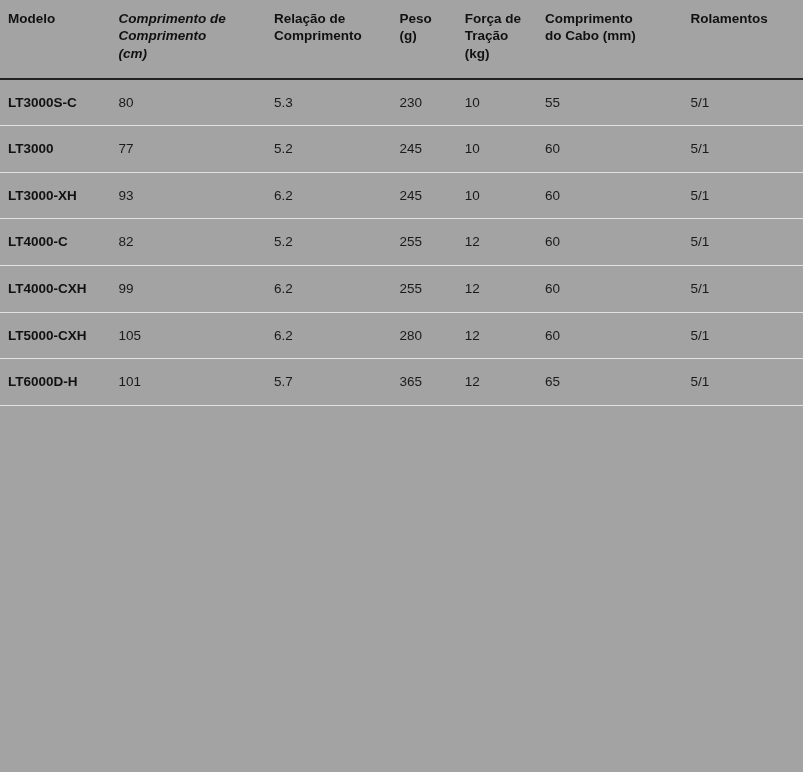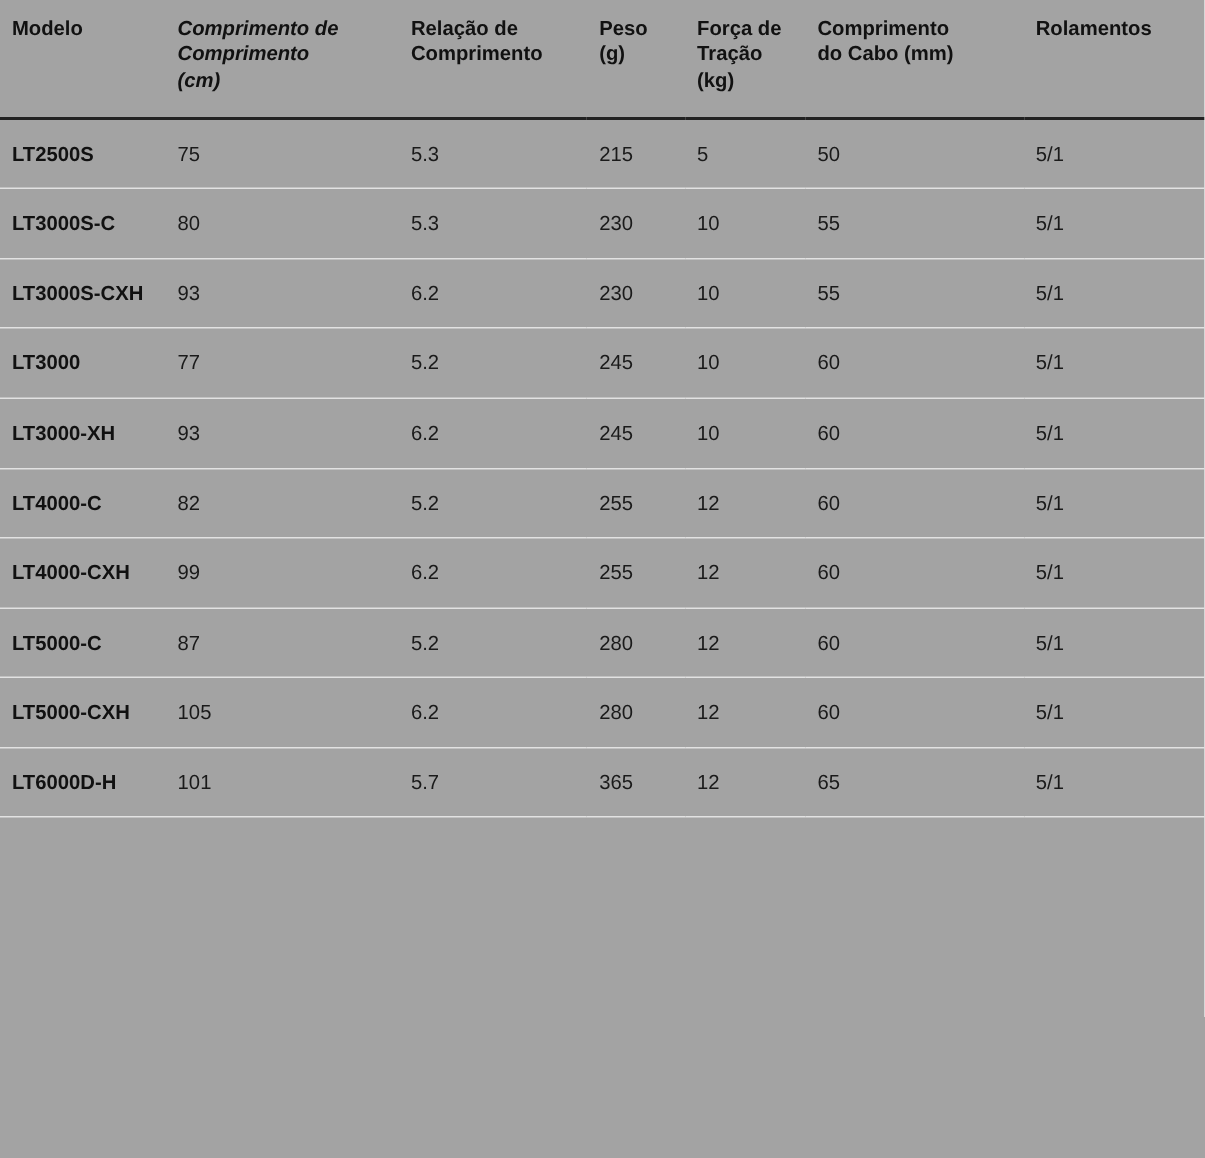--- a/index.html
+++ b/index.html
@@ -109,41 +109,23 @@
             <span class="hdr-line">Comprimento</span>
             <span class="hdr-line">do Cabo (mm)</span>
           </th>
         <th class="h-bear">
             <span class="hdr-line">Rolamentos</span>
           </th>
       </tr>
     </thead>
     <tbody>
         <tr>
-          <td class="model-cell">LT2500S</td>
-          <td>75</td>
-          <td>5.3</td>
-          <td>215</td>
-          <td>5</td>
-          <td>50</td>
-          <td>5/1</td>
-        </tr>
-        <tr>
           <td class="model-cell">LT3000S-C</td>
           <td>80</td>
           <td>5.3</td>
-          <td>230</td>
-          <td>10</td>
-          <td>55</td>
-          <td>5/1</td>
-        </tr>
-        <tr>
-          <td class="model-cell">LT3000S-CXH</td>
-          <td>93</td>
-          <td>6.2</td>
           <td>230</td>
           <td>10</td>
           <td>55</td>
           <td>5/1</td>
         </tr>
         <tr>
           <td class="model-cell">LT3000</td>
           <td>77</td>
           <td>5.2</td>
           <td>245</td>
@@ -172,29 +154,20 @@
         <tr>
           <td class="model-cell">LT4000-CXH</td>
           <td>99</td>
           <td>6.2</td>
           <td>255</td>
           <td>12</td>
           <td>60</td>
           <td>5/1</td>
         </tr>
         <tr>
-          <td class="model-cell">LT5000-C</td>
-          <td>87</td>
-          <td>5.2</td>
-          <td>280</td>
-          <td>12</td>
-          <td>60</td>
-          <td>5/1</td>
-        </tr>
-        <tr>
           <td class="model-cell">LT5000-CXH</td>
           <td>105</td>
           <td>6.2</td>
           <td>280</td>
           <td>12</td>
           <td>60</td>
           <td>5/1</td>
         </tr>
         <tr>
           <td class="model-cell">LT6000D-H</td>

